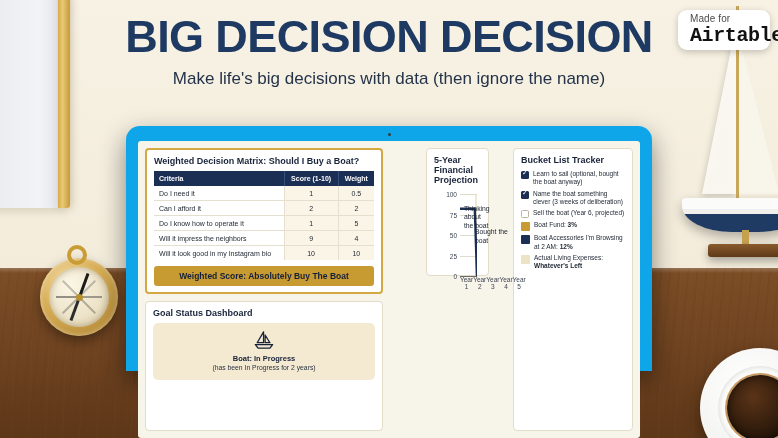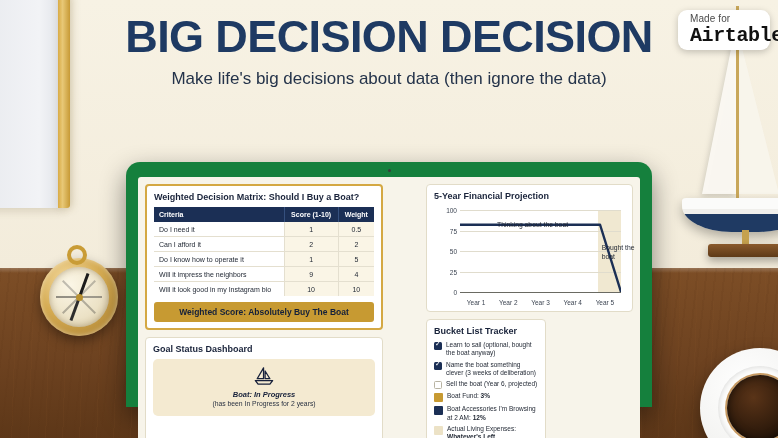--- a/index.html
+++ b/index.html
@@ -84,29 +84,29 @@
   
   #badge { position:absolute; right:8px; top:10px; width:92px; height:40px; background:#fff;
     border-radius:9px; box-shadow:0 2px 7px rgba(0,0,0,.22); display:flex; align-items:center;
     padding:4px 7px; gap:5px; }
   #badge-text { display:flex; flex-direction:column; line-height:1; }
   #badge-made { font-size:10px; color:#4a4a4a; margin-bottom:2px; letter-spacing:.1px; }
   #badge-name { font-size:20px; font-weight:bold; color:#111; letter-spacing:-.4px;font-family:Liberation Mono, monospace; }
 
   
   #tablet { position:absolute; left:126px; top:126px; width:526px; height:245px;
-    background:#15803d; border-radius:14px 14px 0 0; padding:15px 12px 0 12px;
-    box-shadow:0 10px 26px rgba(0,0,0,.45);margin-top:36px; }
+    background:#0ea5e9; border-radius:14px 14px 0 0; padding:15px 12px 0 12px;
+    box-shadow:0 10px 26px rgba(0,0,0,.45); }
   #camera { position:absolute; left:50%; top:7px; width:3px; height:3px; margin-left:-1.5px;
     border-radius:50%; background:#3b3b3b; }
   #screen { width:100%; height:297px; background:#f7f4ea; border-radius:3px;
     padding:7px; display:flex; gap:7px; overflow:hidden; }
 
   .col-left { width:238px; display:flex; flex-direction:column; gap:7px; }
-  .col-right { flex:1; display:flex; flex-direction:column; gap:7px;padding-left:36px; }
+  .col-right { flex:1; display:flex; flex-direction:row; gap:24px;padding-left:36px; }
 
   .card { background:#fff; border:1px solid #e2dcc8; border-radius:4px; padding:6px 7px; }
   .card.gold { border:2px solid #d4a843; }
   .card-title { font-size:9px; font-weight:bold; color:#19233a; margin-bottom:5px; }
 
   
   table { width:100%; border-collapse:collapse; }
   thead th { background:#1b2f55; color:#fff; font-size:7px; font-weight:bold; padding:4px 5px;
     text-align:left; border-right:1px solid #35507e; }
   thead th.c { text-align:center; }
@@ -119,21 +119,21 @@
 
   #score-bar { margin-top:6px; background:#c79a32; border-radius:3px; padding:5px 4px;
     text-align:center; font-size:8.5px; font-weight:bold; color:#14203a; }
 
   
   .goals { display:flex; gap:8px; }
   .goal { flex:1; border-radius:5px; padding:6px 4px 7px; text-align:center; }
   .goal.cream { background:#f4ead1; }
   .goal.gray { background:#e6e7e9; }
   .goal-icon { height:22px; display:flex; align-items:center; justify-content:center; margin-bottom:3px; }
-  .goal-h { font-size:7.5px; font-weight:bold; color:#16203a; line-height:1.25;font-style:italic; }
+  .goal-h { font-size:7.5px; font-weight:bold; color:#16203a; line-height:1.25; }
   .goal-s { font-size:6.8px; color:#2a3242; line-height:1.3; margin-top:1px; }
 
   
   #chart-card { height:128px; }
   #plot { position:relative; height:100px; }
   .yl { position:absolute; right:100%; margin-right:3px; font-size:6.5px; color:#3d4552;
     transform:translateY(-50%); white-space:nowrap; }
   .grid { position:absolute; left:0; right:0; height:1px; background:#e0dccd; }
   .axis-area { position:absolute; left:26px; right:4px; top:4px; bottom:14px; }
   .xl-row { position:absolute; left:26px; right:4px; bottom:0; display:flex; }
@@ -188,21 +188,21 @@
 
   <div class="saucer">
     <div class="cup">
       <div class="coffee"></div>
     </div>
   </div>
 </div>
 
 <div id="header">
   <div id="title">BIG DECISION DECISION</div>
-  <div id="subtitle">Make life's big decisions about data (then ignore the data)</div>
+  <div id="subtitle">Make life's big decisions with data (then ignore the name)</div>
 </div>
 
 <div id="badge">
   <svg width="20" height="17" viewBox="0 0 24 20">
     <path d="M2 5 L12 1.5 L22 5 L12 8.5 Z" fill="#f3c62d"></path>
     <path d="M2 6.2 L11.2 9.6 L11.2 18.5 L2 15 Z" fill="#e8453c"></path>
     <path d="M12.8 9.6 L22 6.2 L22 15 L12.8 18.5 Z" fill="#2d7ff9"></path>
     <path d="M3.6 9.4 L9.6 11.6 L3.6 13.6 Z" fill="#fff" opacity=".85"></path>
   </svg>
   <div id="badge-text">

